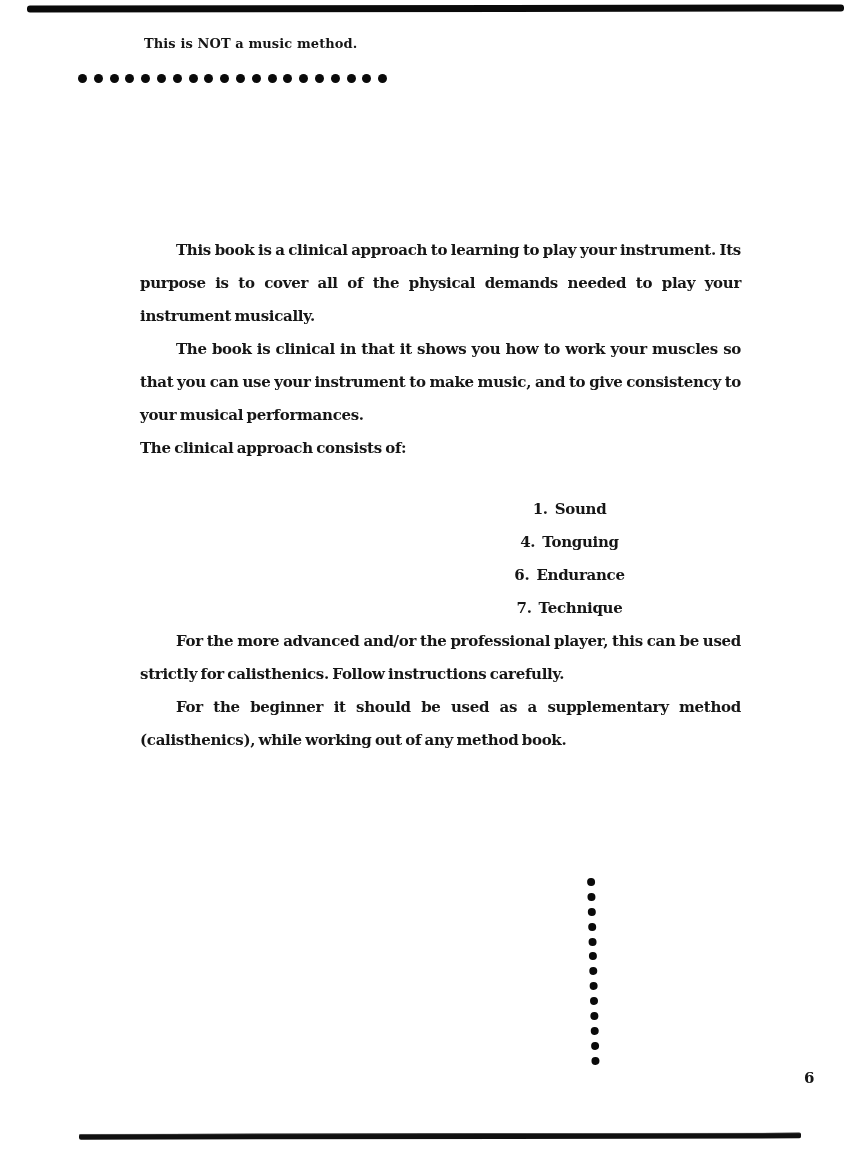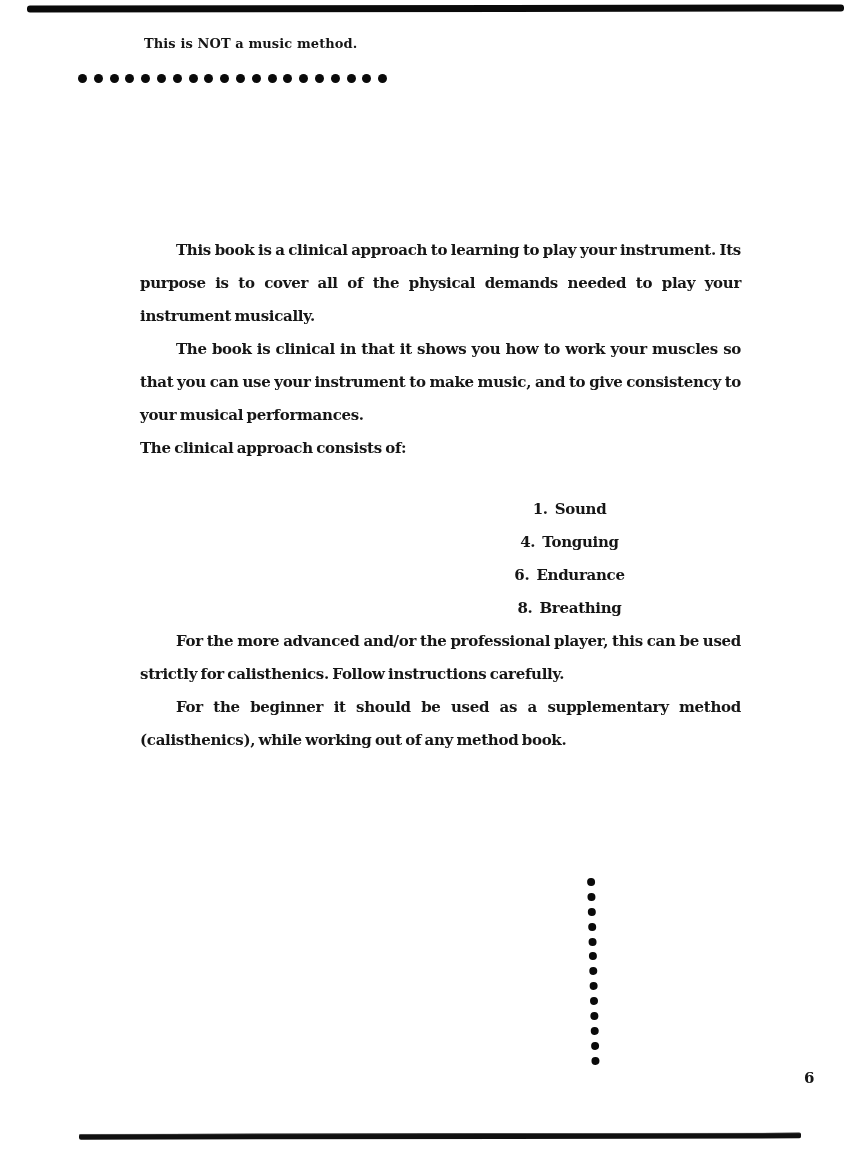--- a/index.html
+++ b/index.html
@@ -142,21 +142,21 @@
   <div class="body-block">
     <div id="paragraphs-top">
         <p class="para indent">This book is a clinical approach to learning to play your instrument. Its purpose is to cover all of the physical demands needed to play your instrument musically.</p>
         <p class="para indent">The book is clinical in that it shows you how to work your muscles so that you can use your instrument to make music, and to give consistency to your musical performances.</p>
         <p class="para">The clinical approach consists of:</p>
       </div>
     <div class="clinical-list" id="clinical-list">
         <div class="list-item"><span class="num">1.</span><span>Sound</span></div>
         <div class="list-item"><span class="num">4.</span><span>Tonguing</span></div>
         <div class="list-item"><span class="num">6.</span><span>Endurance</span></div>
-        <div class="list-item"><span class="num">8.</span><span>Breathing</span></div>
+        <div class="list-item"><span class="num">7.</span><span>Technique</span></div>
       </div>
     <div id="paragraphs-bottom">
         <p class="para indent">For the more advanced and/or the professional player, this can be used strictly for calisthenics.  Follow instructions carefully.</p>
         <p class="para indent">For the beginner it should be used as a supplementary method (calisthenics),  while working out of any method book.</p>
       </div>
   </div>
 
   <div class="v-dot-col">
       <span class="dot"></span>
       <span class="dot"></span>

